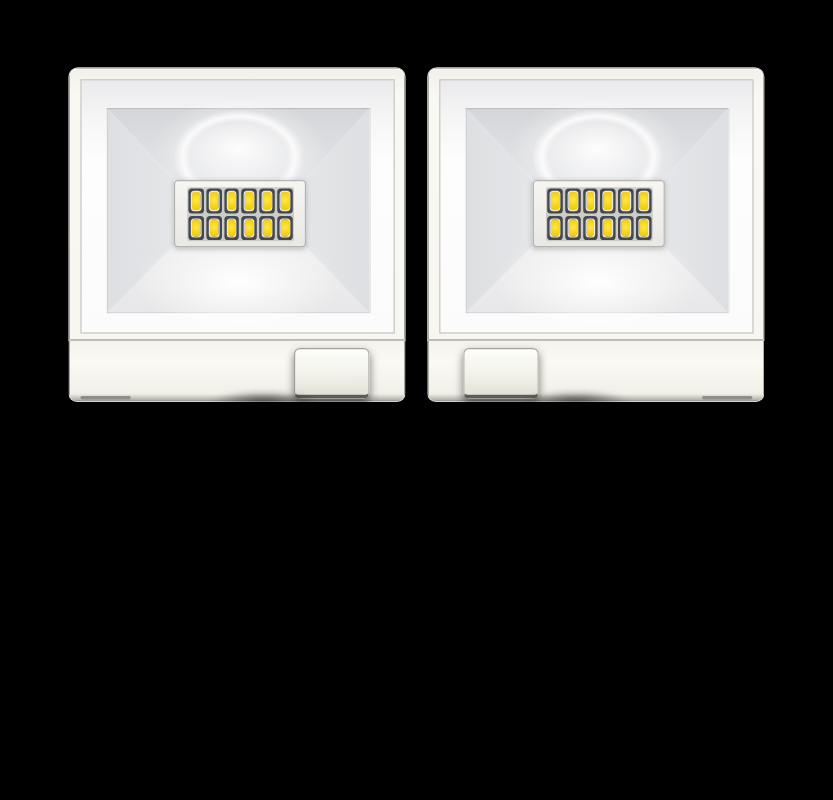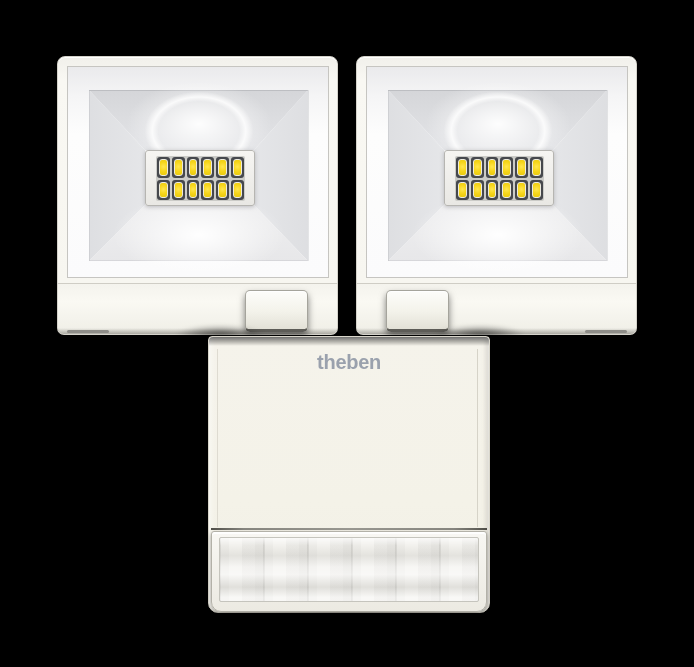--- a/index.html
+++ b/index.html
@@ -242,25 +242,15 @@
       </div>
     </div>
     <div class="flood-base">
       <div class="base-shade"></div>
     </div>
     <div class="latch"></div>
     <div class="vent-dash"></div>
     <div class="junction-shadow"></div>
   </div>
 
-  <div class="sensor">
-    <div class="sensor-top-shadow"></div>
-    <div class="seam seam-left"></div>
-    <div class="seam seam-right"></div>
-    <div class="brand">theben</div>
-    <div class="divider"></div>
-    <div class="lens-frame">
-      <div class="lens"></div>
-    </div>
-  </div>
   <div class="sensor-ground-shadow"></div>
 
 </div>
 
 </body></html>

